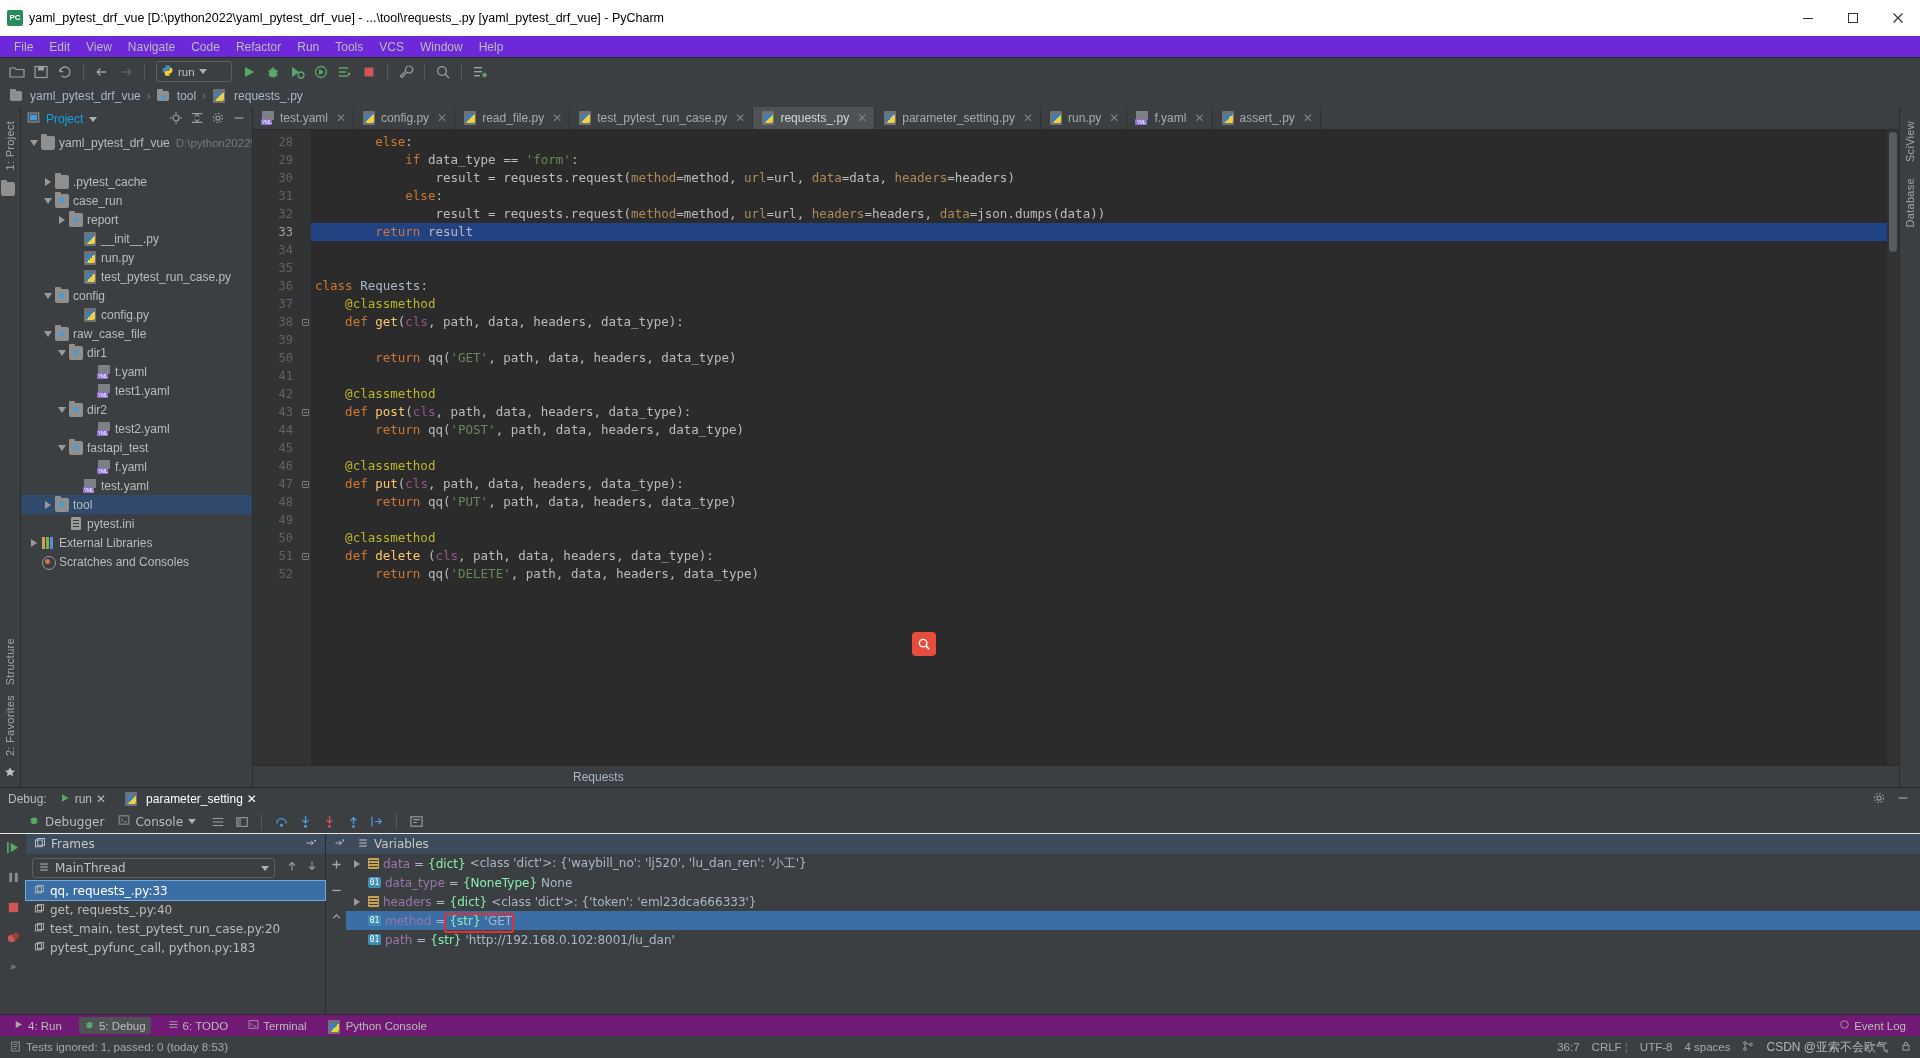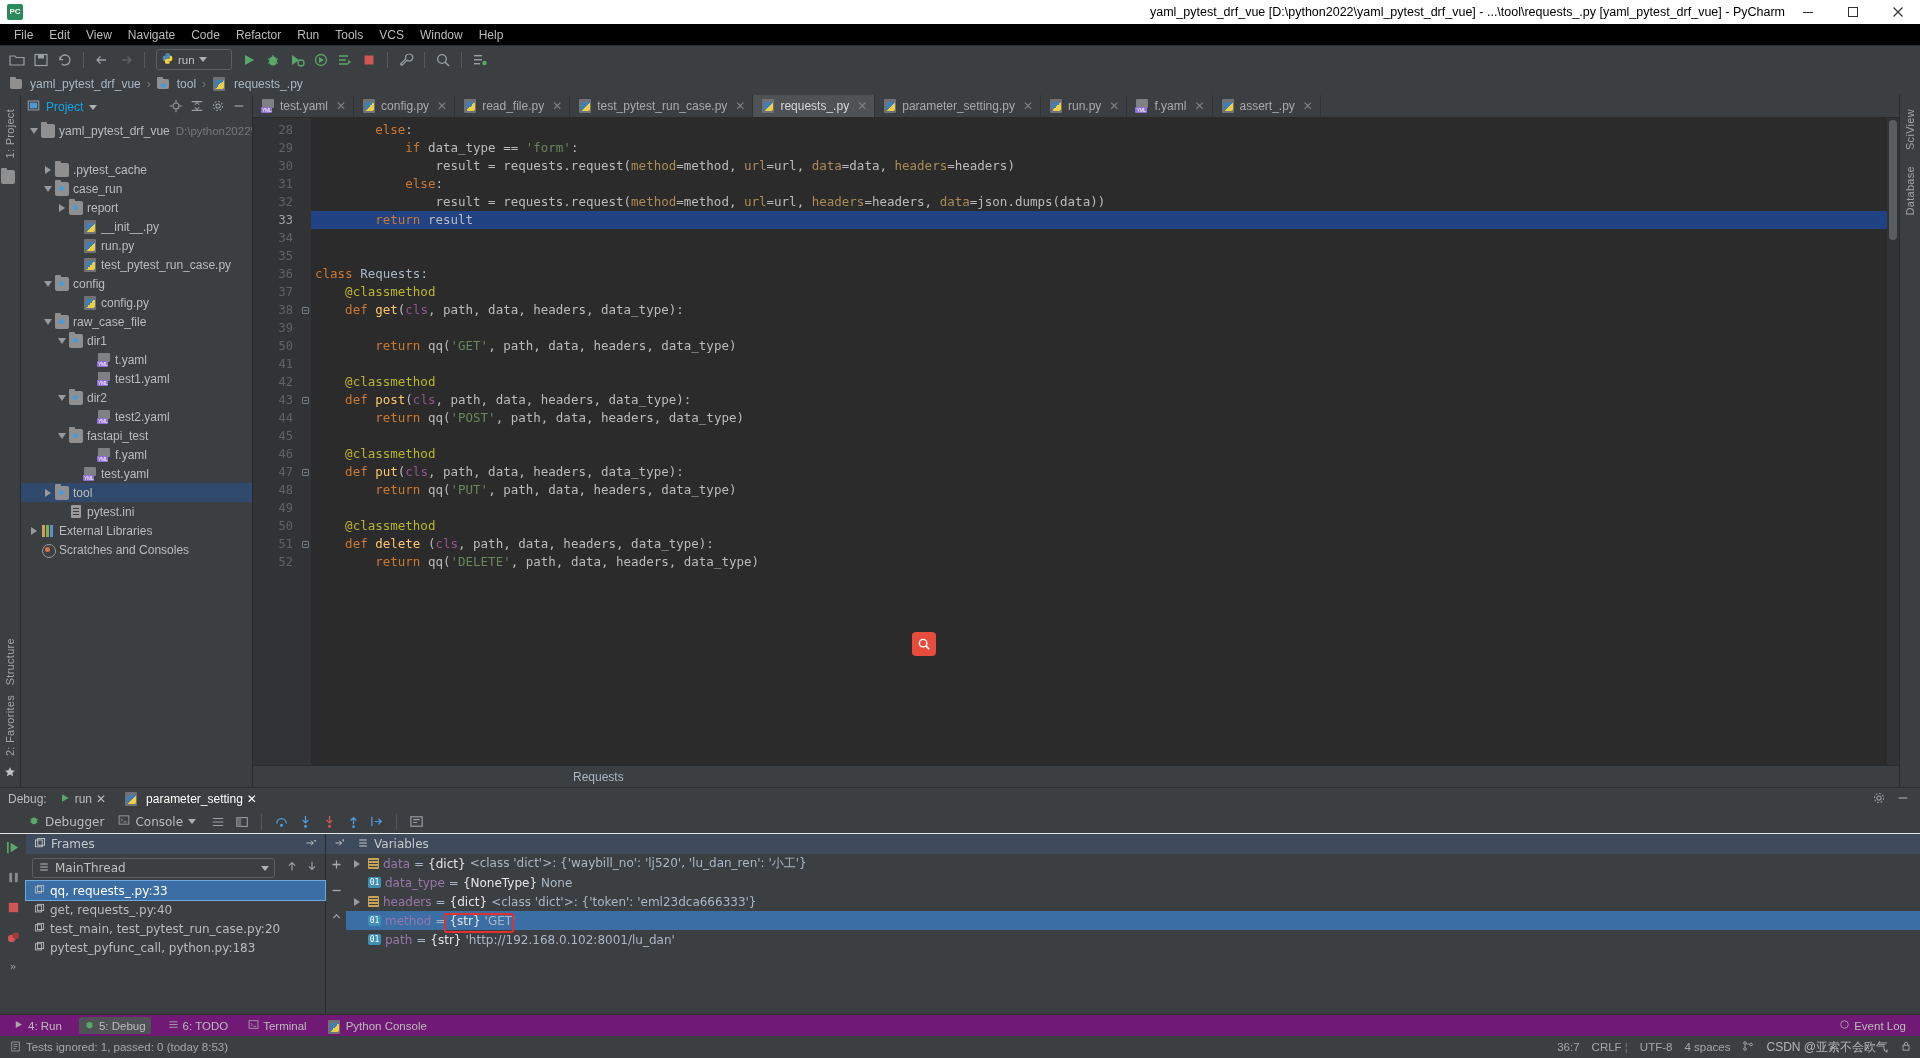--- a/index.html
+++ b/index.html
@@ -10,43 +10,43 @@
     background: #3c3f41;
     font-family: "DejaVu Sans", sans-serif;
     font-size: 12px;
     color: #bbbbbb;
     -webkit-font-smoothing: antialiased;
   }
   .app { width: 1920px; height: 1058px; display: flex; flex-direction: column; position: relative; }
 
   
   .titlebar {
-    height: 24px; background: #ffffff; color: #000000;
+    height: 36px; background: #ffffff; color: #000000;
     display: flex; align-items: center; flex: none;
-    font-family: "Liberation Sans", sans-serif; font-size: 12.5px; text-align: right;
+    font-family: "Liberation Sans", sans-serif; font-size: 12.5px;
   }
   .titlebar .tb-icon {
     width: 16px; height: 16px; margin: 0 6px 0 7px; flex: none;
     background: #2b8a5a; border-radius: 2px; position: relative;
   }
   .titlebar .tb-icon:after {
     content: "PC"; position: absolute; inset: 0; color: #fff;
     font-size: 8px; line-height: 16px; text-align: center; font-weight: bold;
   }
   .titlebar .tb-title { flex: 1; white-space: nowrap; overflow: hidden; }
   .win-btns { display: flex; flex: none; height: 24px; }
   .win-btn {
     width: 45px; height: 24px; display: flex; align-items: center; justify-content: center;
     color: #333;
   }
   .win-btn svg { display: block; }
 
   
   .menubar {
-    height: 22px; background: #000000; display: flex; align-items: center;
+    height: 22px; background: #6d28d9; display: flex; align-items: center;
     padding-left: 6px; flex: none; border-bottom: 1px solid #2b2b2b;
   }
   .menu-item {
     padding: 2px 8px; color: #bbbbbb; font-size: 12px;
     font-family: "Liberation Sans", sans-serif; white-space: nowrap;
   }
 
   
   .toolbar {
     height: 27px; background: #3c3f41; display: flex; align-items: center;
@@ -207,21 +207,21 @@
     display: flex; align-items: center; gap: 5px; padding: 0 5px; font-size: 12px; color: #c0c0c0;
   }
   .thread-row { display: flex; align-items: center; }
   .frame-row { height: 19px; display: flex; align-items: center; gap: 5px; padding-left: 8px; font-size: 12px; color: #bbbbbb; white-space: nowrap;}
   .frame-row.sel { background: #3a6ea5; color: #ffffff; outline: 1px solid #6fa8dc; }
   .vars-pane { flex: 1; display: flex; flex-direction: column; min-width: 0;}
   .var-row { height: 19px; display: flex; align-items: center; gap: 4px; padding-left: 20px; font-size: 12px; white-space: nowrap;}
   .var-row.sel { background: #3a6ea5; }
   .v-name { color: #9876aa; }
   .v-eq { color: #a9b7c6; }
-  .v-type { color: #e5e5e5; }
+  .v-type { color: #86efac; }
   .v-val { color: #a9b7c6; }
   .badge01 { width: 13px; height: 11px; background: #3d8fb5; color: #fff; font-size: 8px; line-height: 11px; text-align: center; border-radius: 2px; font-family:"DejaVu Sans Mono",monospace;}
   .badge-dict { width: 11px; height: 11px; background: #c9a356; border-radius: 1px; position: relative;}
   .badge-dict:after{content:"";position:absolute;left:1px;top:2px;width:9px;height:1px;background:#3c3f41;box-shadow:0 3px 0 #3c3f41,0 6px 0 #3c3f41;}
   .red-box { position: absolute; border: 2px solid #e03131; border-radius: 2px; pointer-events: none;}
 
   
   .statusbar-tools {
     height: 22px; background: #701a75; display: flex; align-items: center; gap: 14px;
     padding-left: 10px; flex: none; font-size: 11.5px; color: #bbbbbb;

